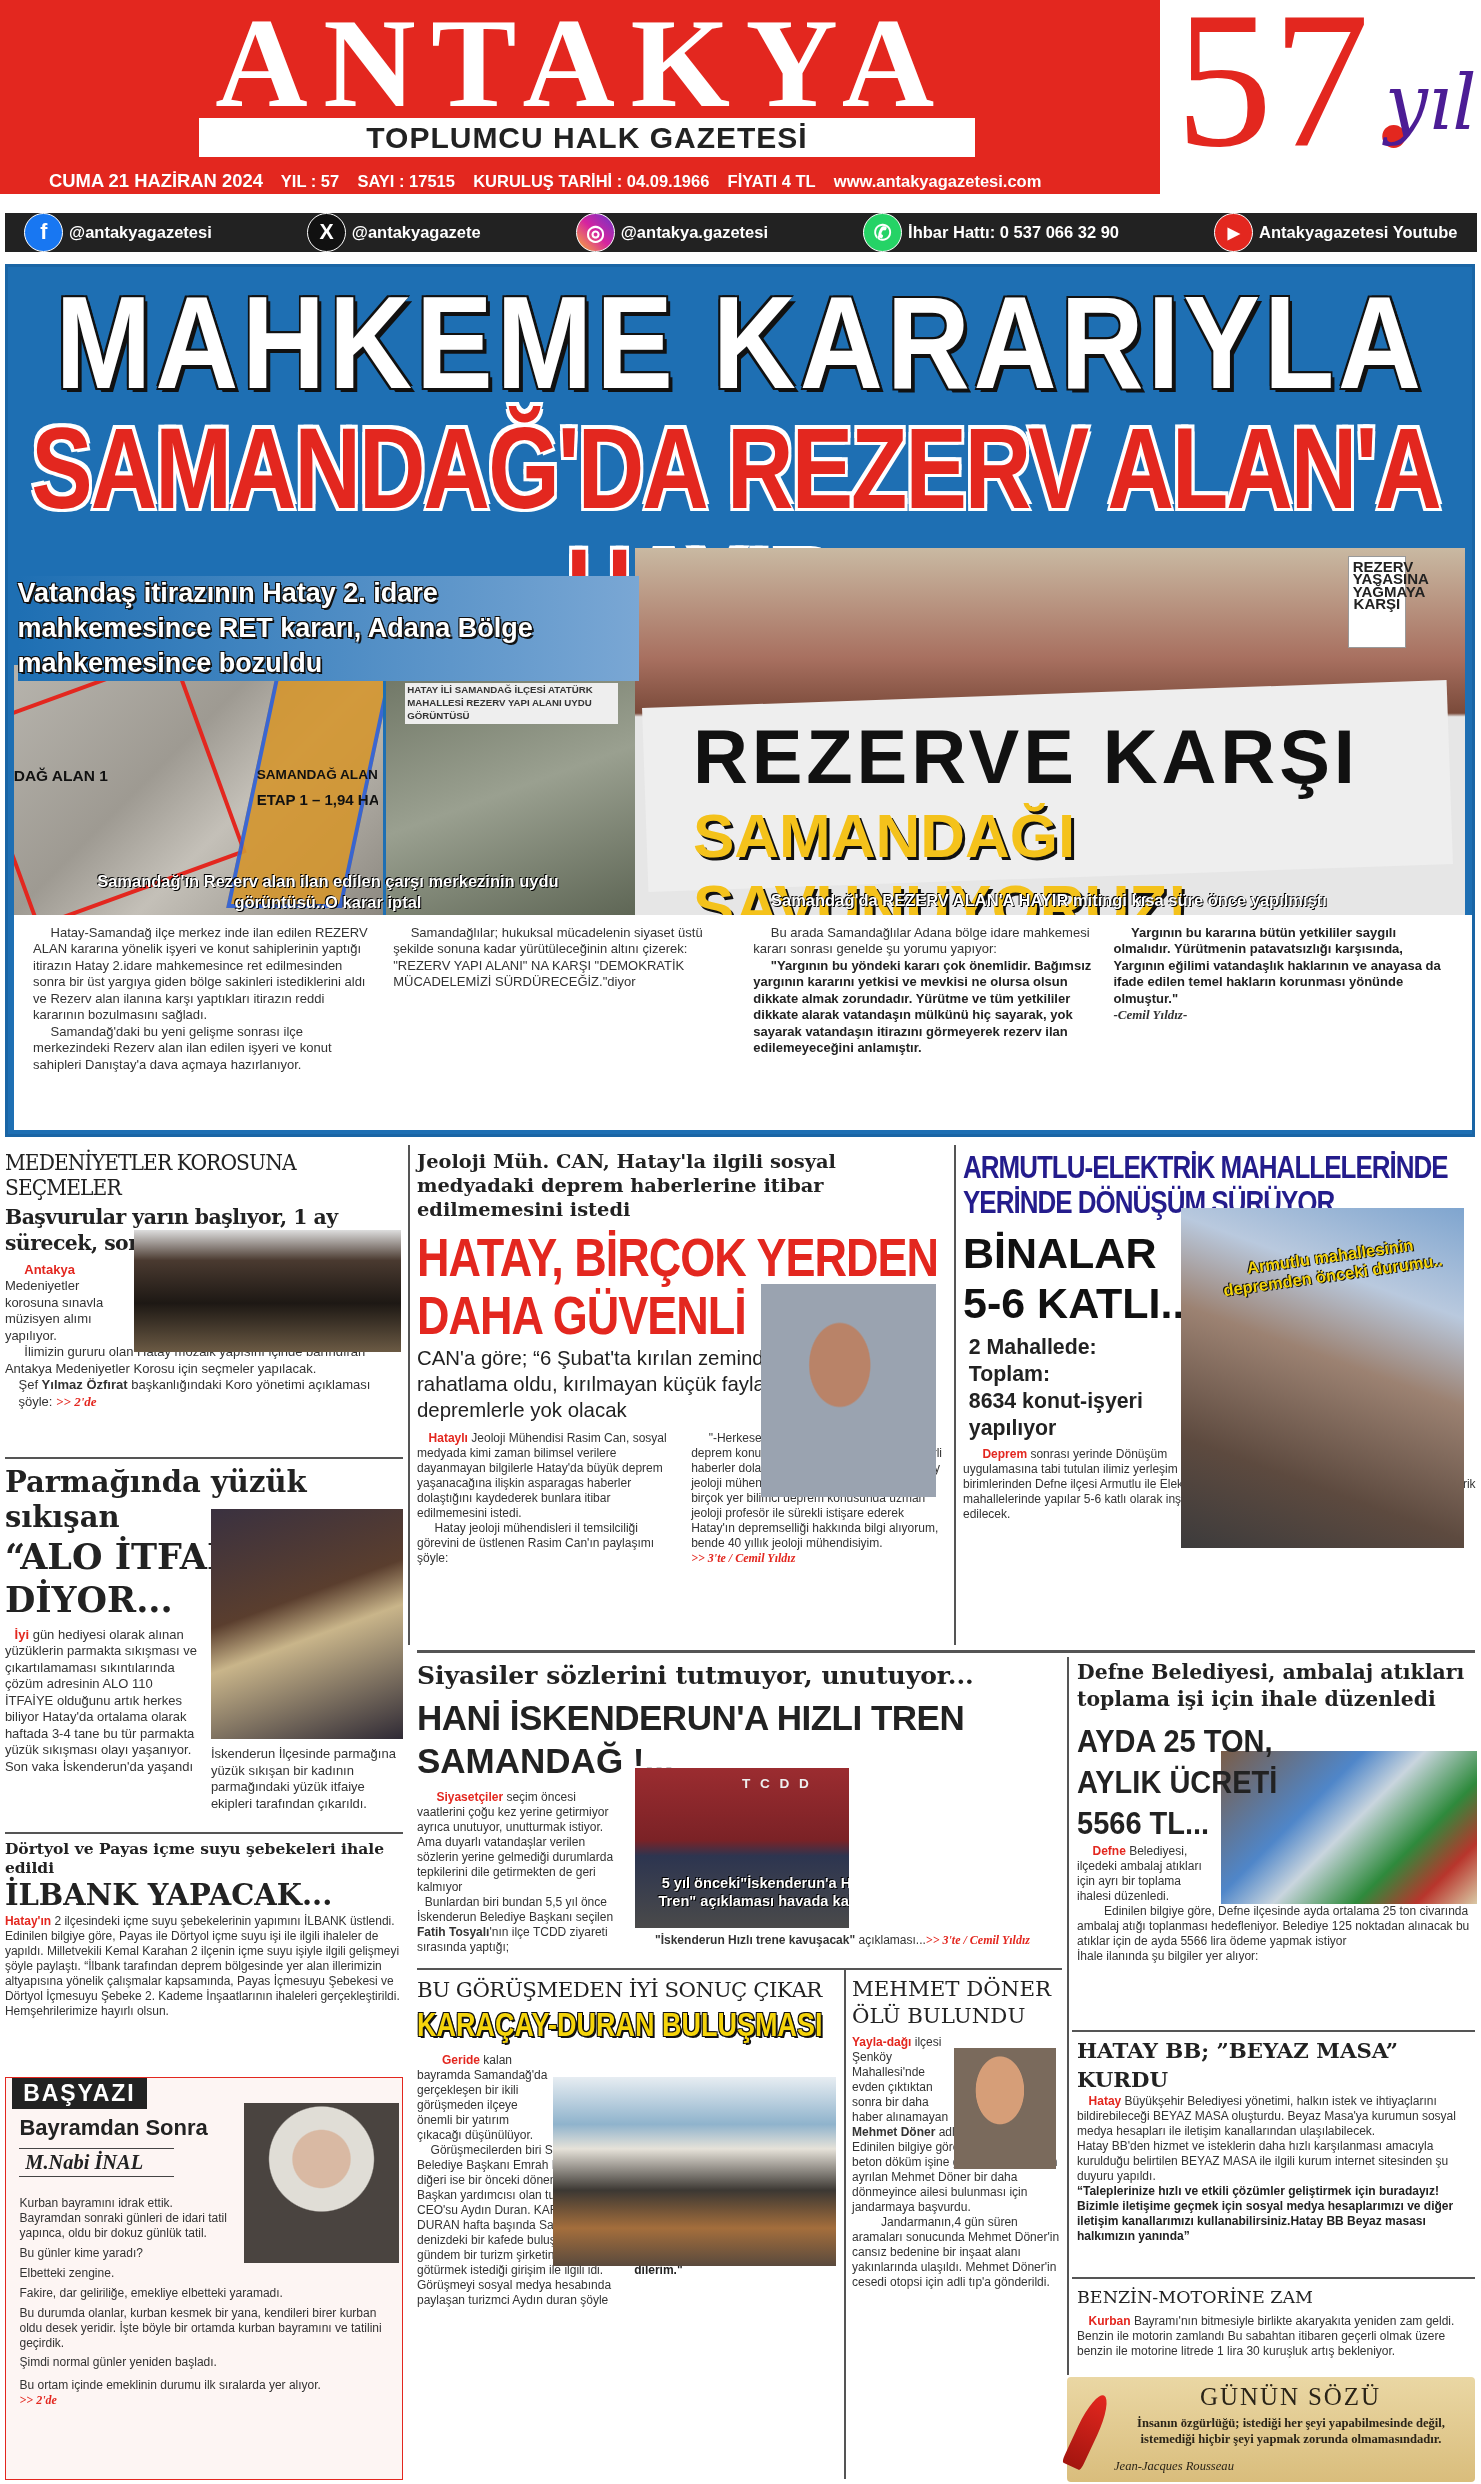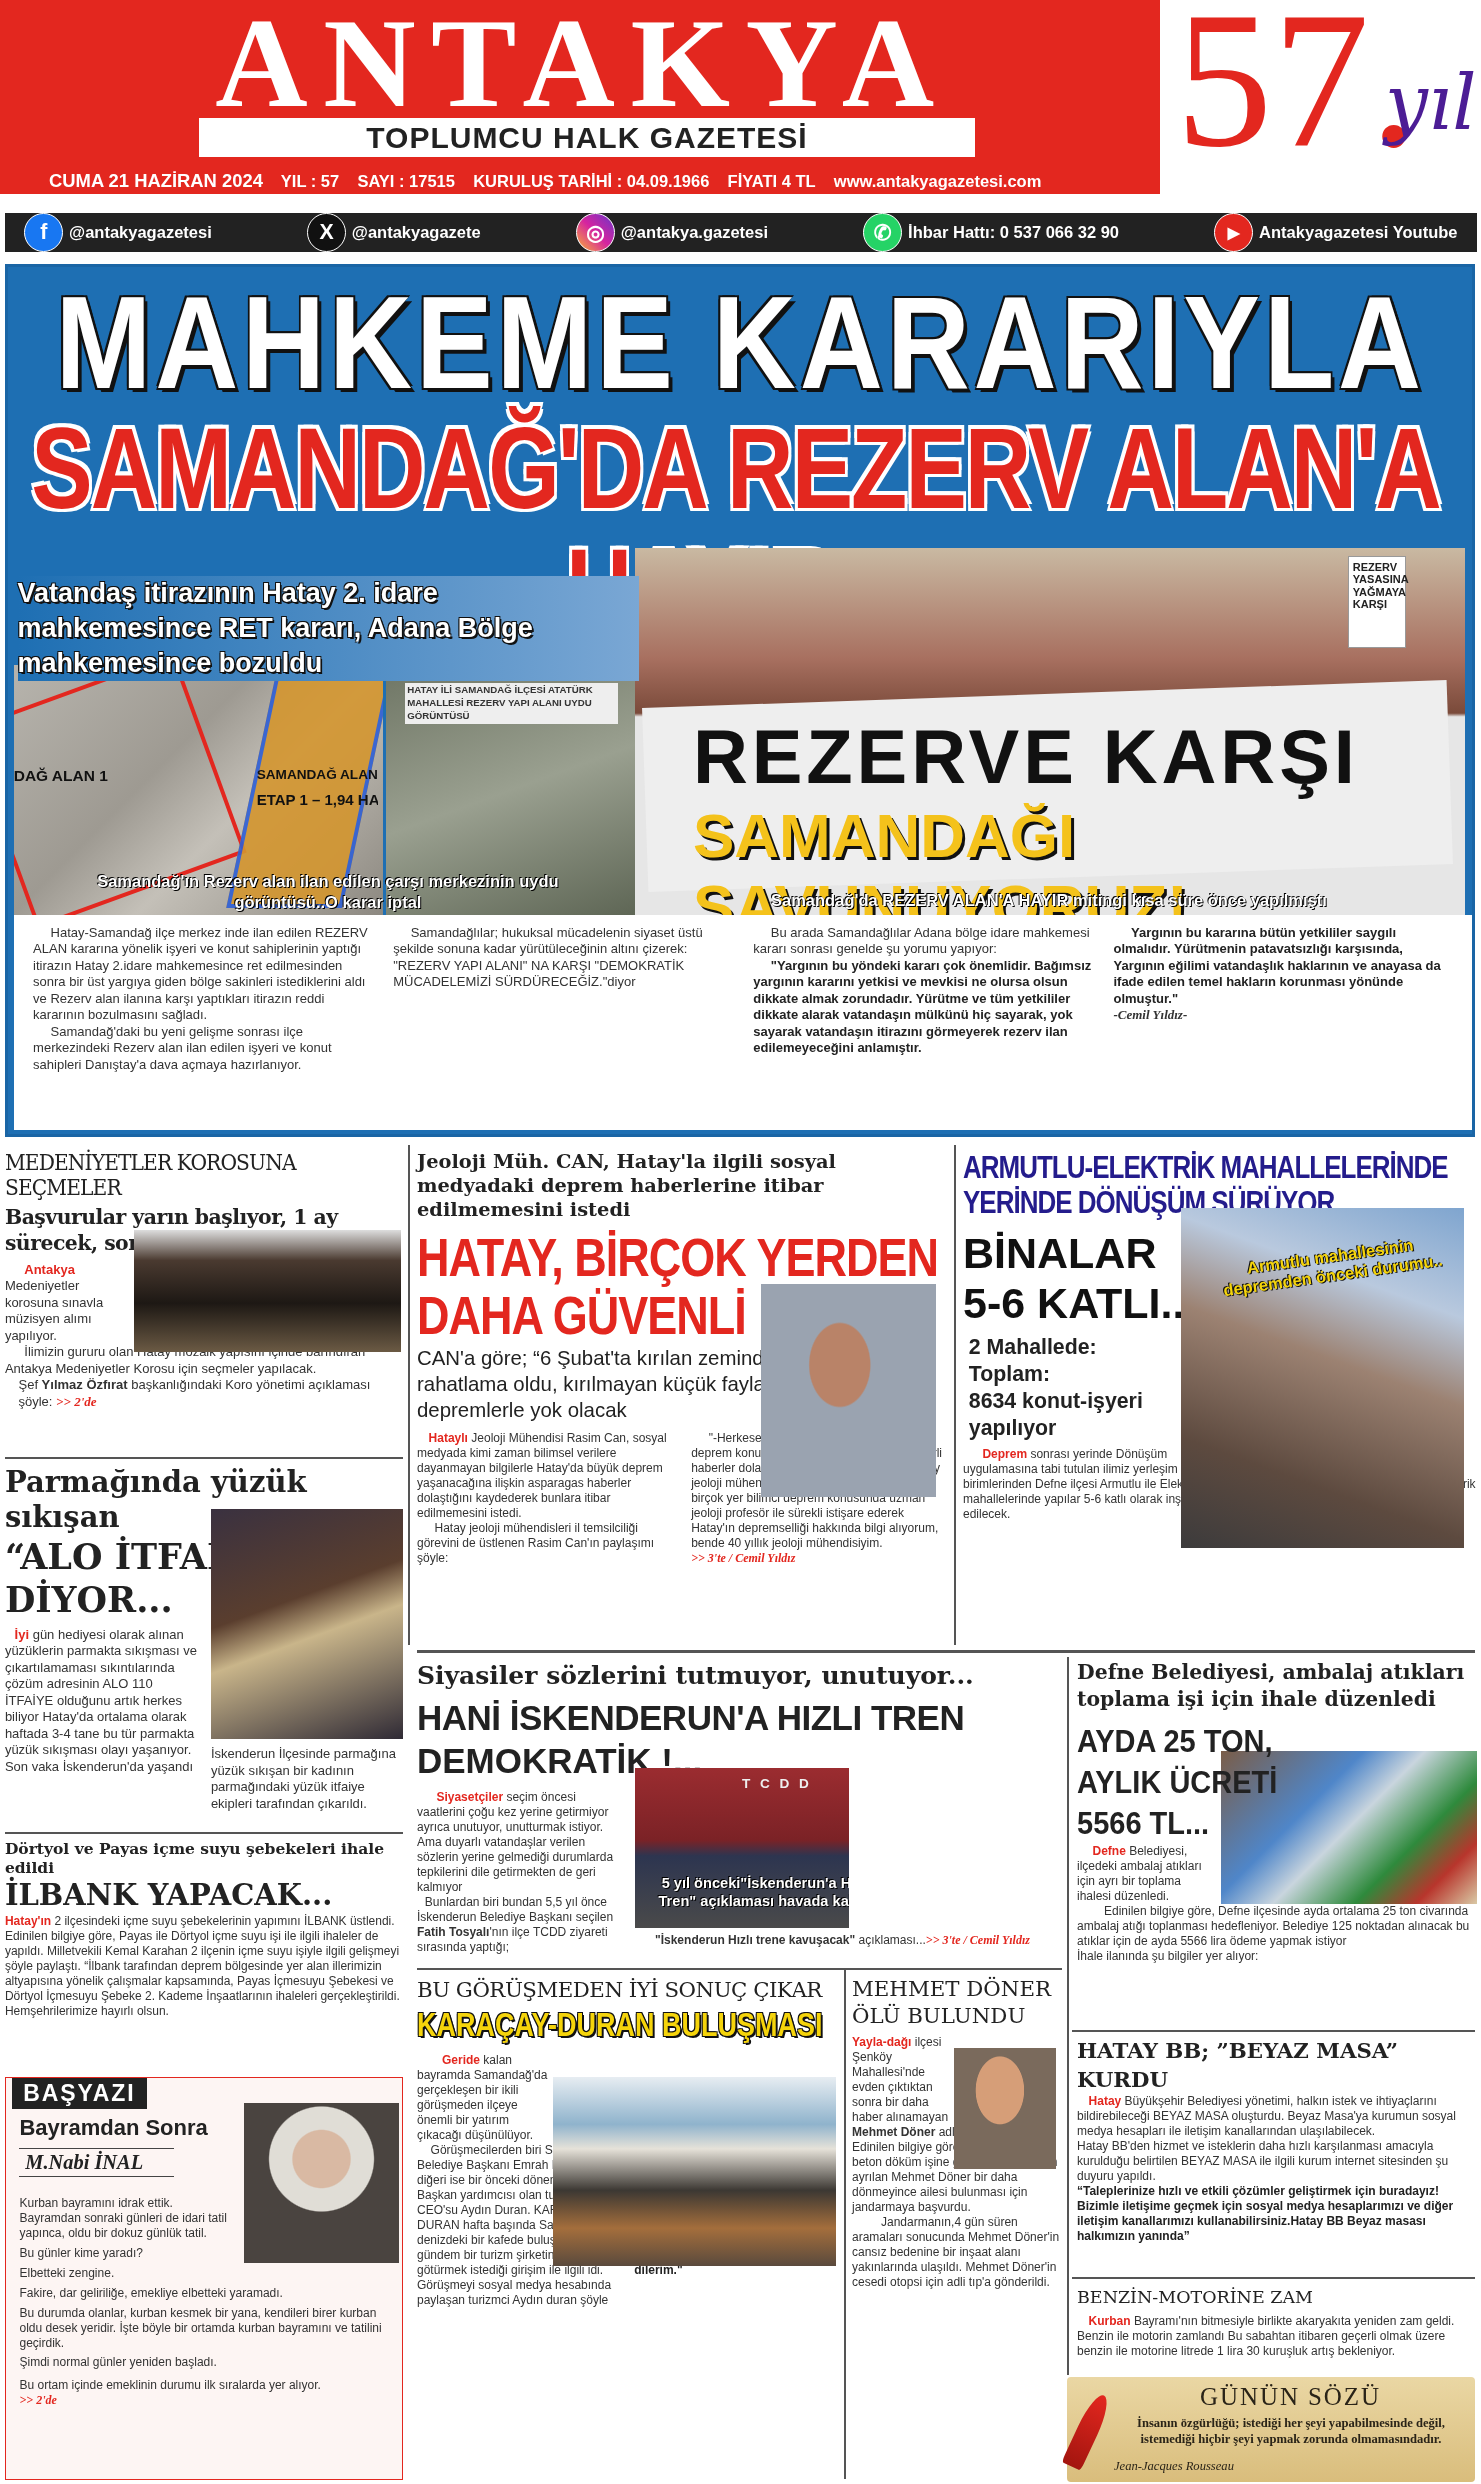--- a/index.html
+++ b/index.html
@@ -96,21 +96,21 @@
     <div class="maplabel" style="left:0;top:102px">DAĞ ALAN 1</div>
     <div class="maplabel" style="left:243px;top:102px;font-size:13.6px;white-space:nowrap;overflow:hidden;width:121px">SAMANDAĞ ALAN</div>
     <div class="maplabel" style="left:243px;top:126px;font-size:15px;white-space:nowrap;overflow:hidden;width:121px">ETAP 1 – 1,94 HA</div>
   </div>
   <div class="abs photo mapimg" style="left:378px;top:398px;width:250px;height:250px;background:linear-gradient(160deg,#6e7564,#9aa090,#5e6655)">
     <div class="maplabel" style="left:19.4px;top:17.5px;width:213px;font-size:9.7px;color:#333;background:#eee;padding:1.9px;line-height:12.6px">HATAY İLİ SAMANDAĞ İLÇESİ ATATÜRK MAHALLESİ REZERV YAPI ALANI UYDU GÖRÜNTÜSÜ</div>
   </div>
   <div class="caption-white" style="left:58px;top:604px;width:524px">Samandağ'ın Rezerv alan ilan edilen çarşı merkezinin uydu görüntüsü..O karar iptal</div>
 
   <div class="abs photo crowd" style="left:627px;top:281px;width:830px;height:367px">
-    <div class="abs" style="left:713px;top:7.8px;width:58px;height:92px;background:#fff;border:1px solid #999;font-size:11px;font-weight:bold;padding:3.9px;line-height:12.6px">REZERV YASASINA YAĞMAYA KARŞI</div>
+    <div class="abs" style="left:713px;top:7.8px;width:58px;height:92px;background:#fff;border:1px solid #999;font-size:15px;font-weight:bold;text-align:center;padding:3.9px;line-height:12.6px">REZERV YASASINA YAĞMAYA KARŞI</div>
     <div class="abs" style="left:9.7px;top:146px;width:805px;height:184px;background:#eeeeee;transform:rotate(-2deg)"></div>
     <div class="banner-txt" style="left:58px;top:165px">REZERVE KARŞI</div>
     <div class="banner-yel" style="left:58px;top:252px">SAMANDAĞI SAVUNUYORUZ!</div>
   </div>
   <div class="caption-white" style="left:640px;top:623px;width:679px;text-align:right">
     <span>Samandağ'da </span><span>REZERV ALAN'A HAYIR</span><span> mitingi kısa süre önce yapılmıştı</span>
   </div>
 
   <div class="abs subhead">Vatandaş itirazının Hatay 2. idare mahkemesince RET kararı, Adana Bölge mahkemesince bozuldu</div>
 
@@ -214,21 +214,21 @@
   <div class="body" style="column-count:2;column-gap:17.5px;margin-top:5.8px;font-size:12px;line-height:15px;height:126px">
     <span class="red" style="padding-left:19.4px">Deprem</span><span> sonrası yerinde Dönüşüm uygulamasına tabi tutulan ilimiz yerleşim birimlerinden Defne ilçesi Armutlu ile Elektrik mahallelerinde yapılar 5-6 katlı olarak inşa edilecek.</span>
     <p style="text-indent:29px">Deprem Sonrası Çevre, Şehircilik ve İklim Değişikliği Bakanlığı Kentsel Dönüşüm Başkanlığı Tarafından Defne İlçesi'nde Elektrik ve Armutlu Mahallelerinde Uygulanacak Projenin Görseli ilan edildi.</p>
     <span class="more">&gt;&gt; 3'te / Gönül Yeşil</span>
   </div>
 </div>
 
 <div class="col" style="left:417px;top:1659px;width:640px">
   <div class="kicker" style="font-size:25px;line-height:33px">Siyasiler sözlerini tutmuyor, unutuyor...</div>
   <div style="font-weight:900;font-size:35px;line-height:43px;margin-top:3.9px;letter-spacing:-0.5px">HANİ İSKENDERUN'A HIZLI TREN</div>
-  <div style="font-weight:900;font-size:35px;line-height:43px">DEMOKRATİK !...</div>
+  <div style="font-weight:900;font-size:35px;line-height:43px">SAMANDAĞ !...</div>
   <div class="photo" style="position:absolute;left:218px;top:109px;width:214px;height:160px;background:linear-gradient(180deg,#9b2c30 0%,#7b2226 45%,#2d3550 55%,#4a4a4a 100%)">
     <div style="position:absolute;left:107px;top:7.8px;color:#eee;font-weight:bold;letter-spacing:9.7px;font-size:13.6px">TCDD</div>
     <div class="caption-white" style="left:9.7px;top:107px;width:243px;font-size:14.6px;line-height:17.5px">5 yıl önceki"İskenderun'a Hızlı Tren" açıklaması havada kaldı..</div>
   </div>
   <div class="body" style="width:209px;margin-top:7.8px;font-size:12px;line-height:15px">
     <span class="red" style="padding-left:19.4px">Siyasetçiler</span><span> seçim öncesi vaatlerini çoğu kez yerine getirmiyor ayrıca unutuyor, unutturmak istiyor. Ama duyarlı vatandaşlar verilen sözlerin yerine gelmediği durumlarda tepkilerini dile getirmekten de geri kalmıyor</span>
     <div style="text-indent:7.8px"><span>Bunlardan biri bundan 5,5 yıl önce İskenderun Belediye Başkanı seçilen </span><b>Fatih Tosyalı</b><span>'nın ilçe TCDD ziyareti sırasında yaptığı; </span></div>
   </div>
   <div class="body" style="position:absolute;left:238px;top:274px;width:408px;font-size:12px;line-height:15px"><b>"İskenderun Hızlı trene kavuşacak"</b><span> açıklaması...</span><span class="more">&gt;&gt; 3'te / Cemil Yıldız</span></div>
 </div>

